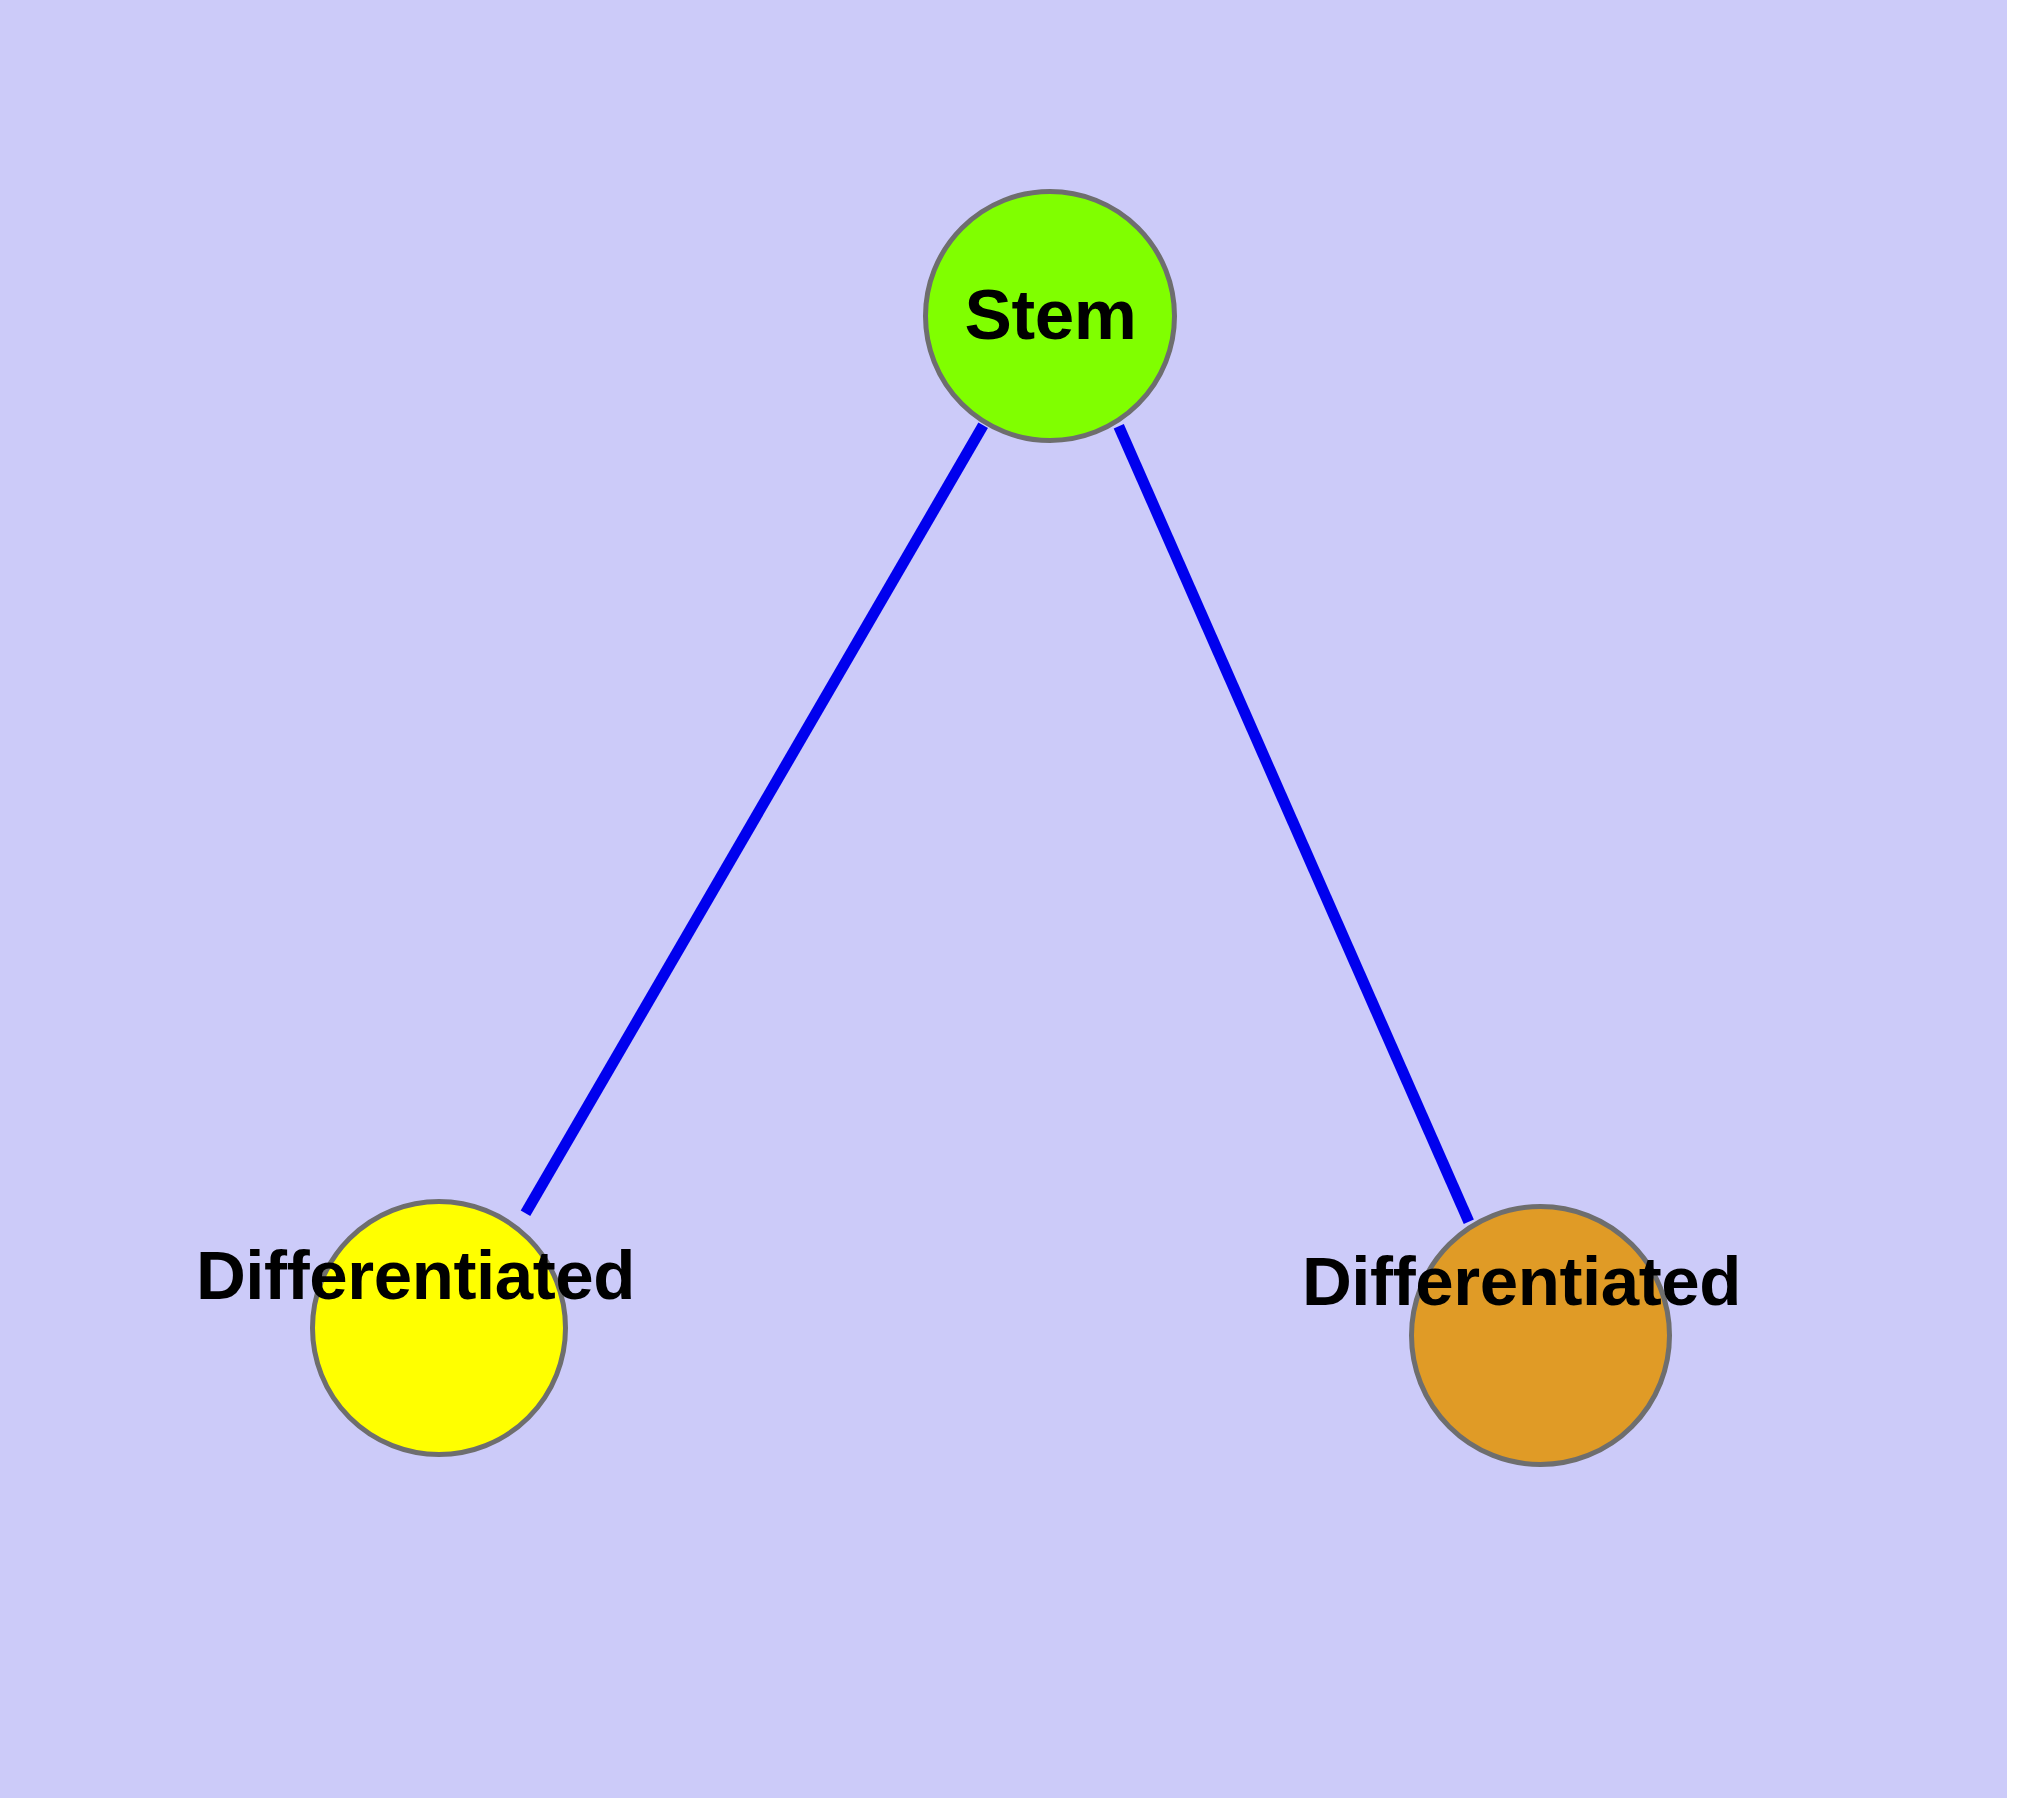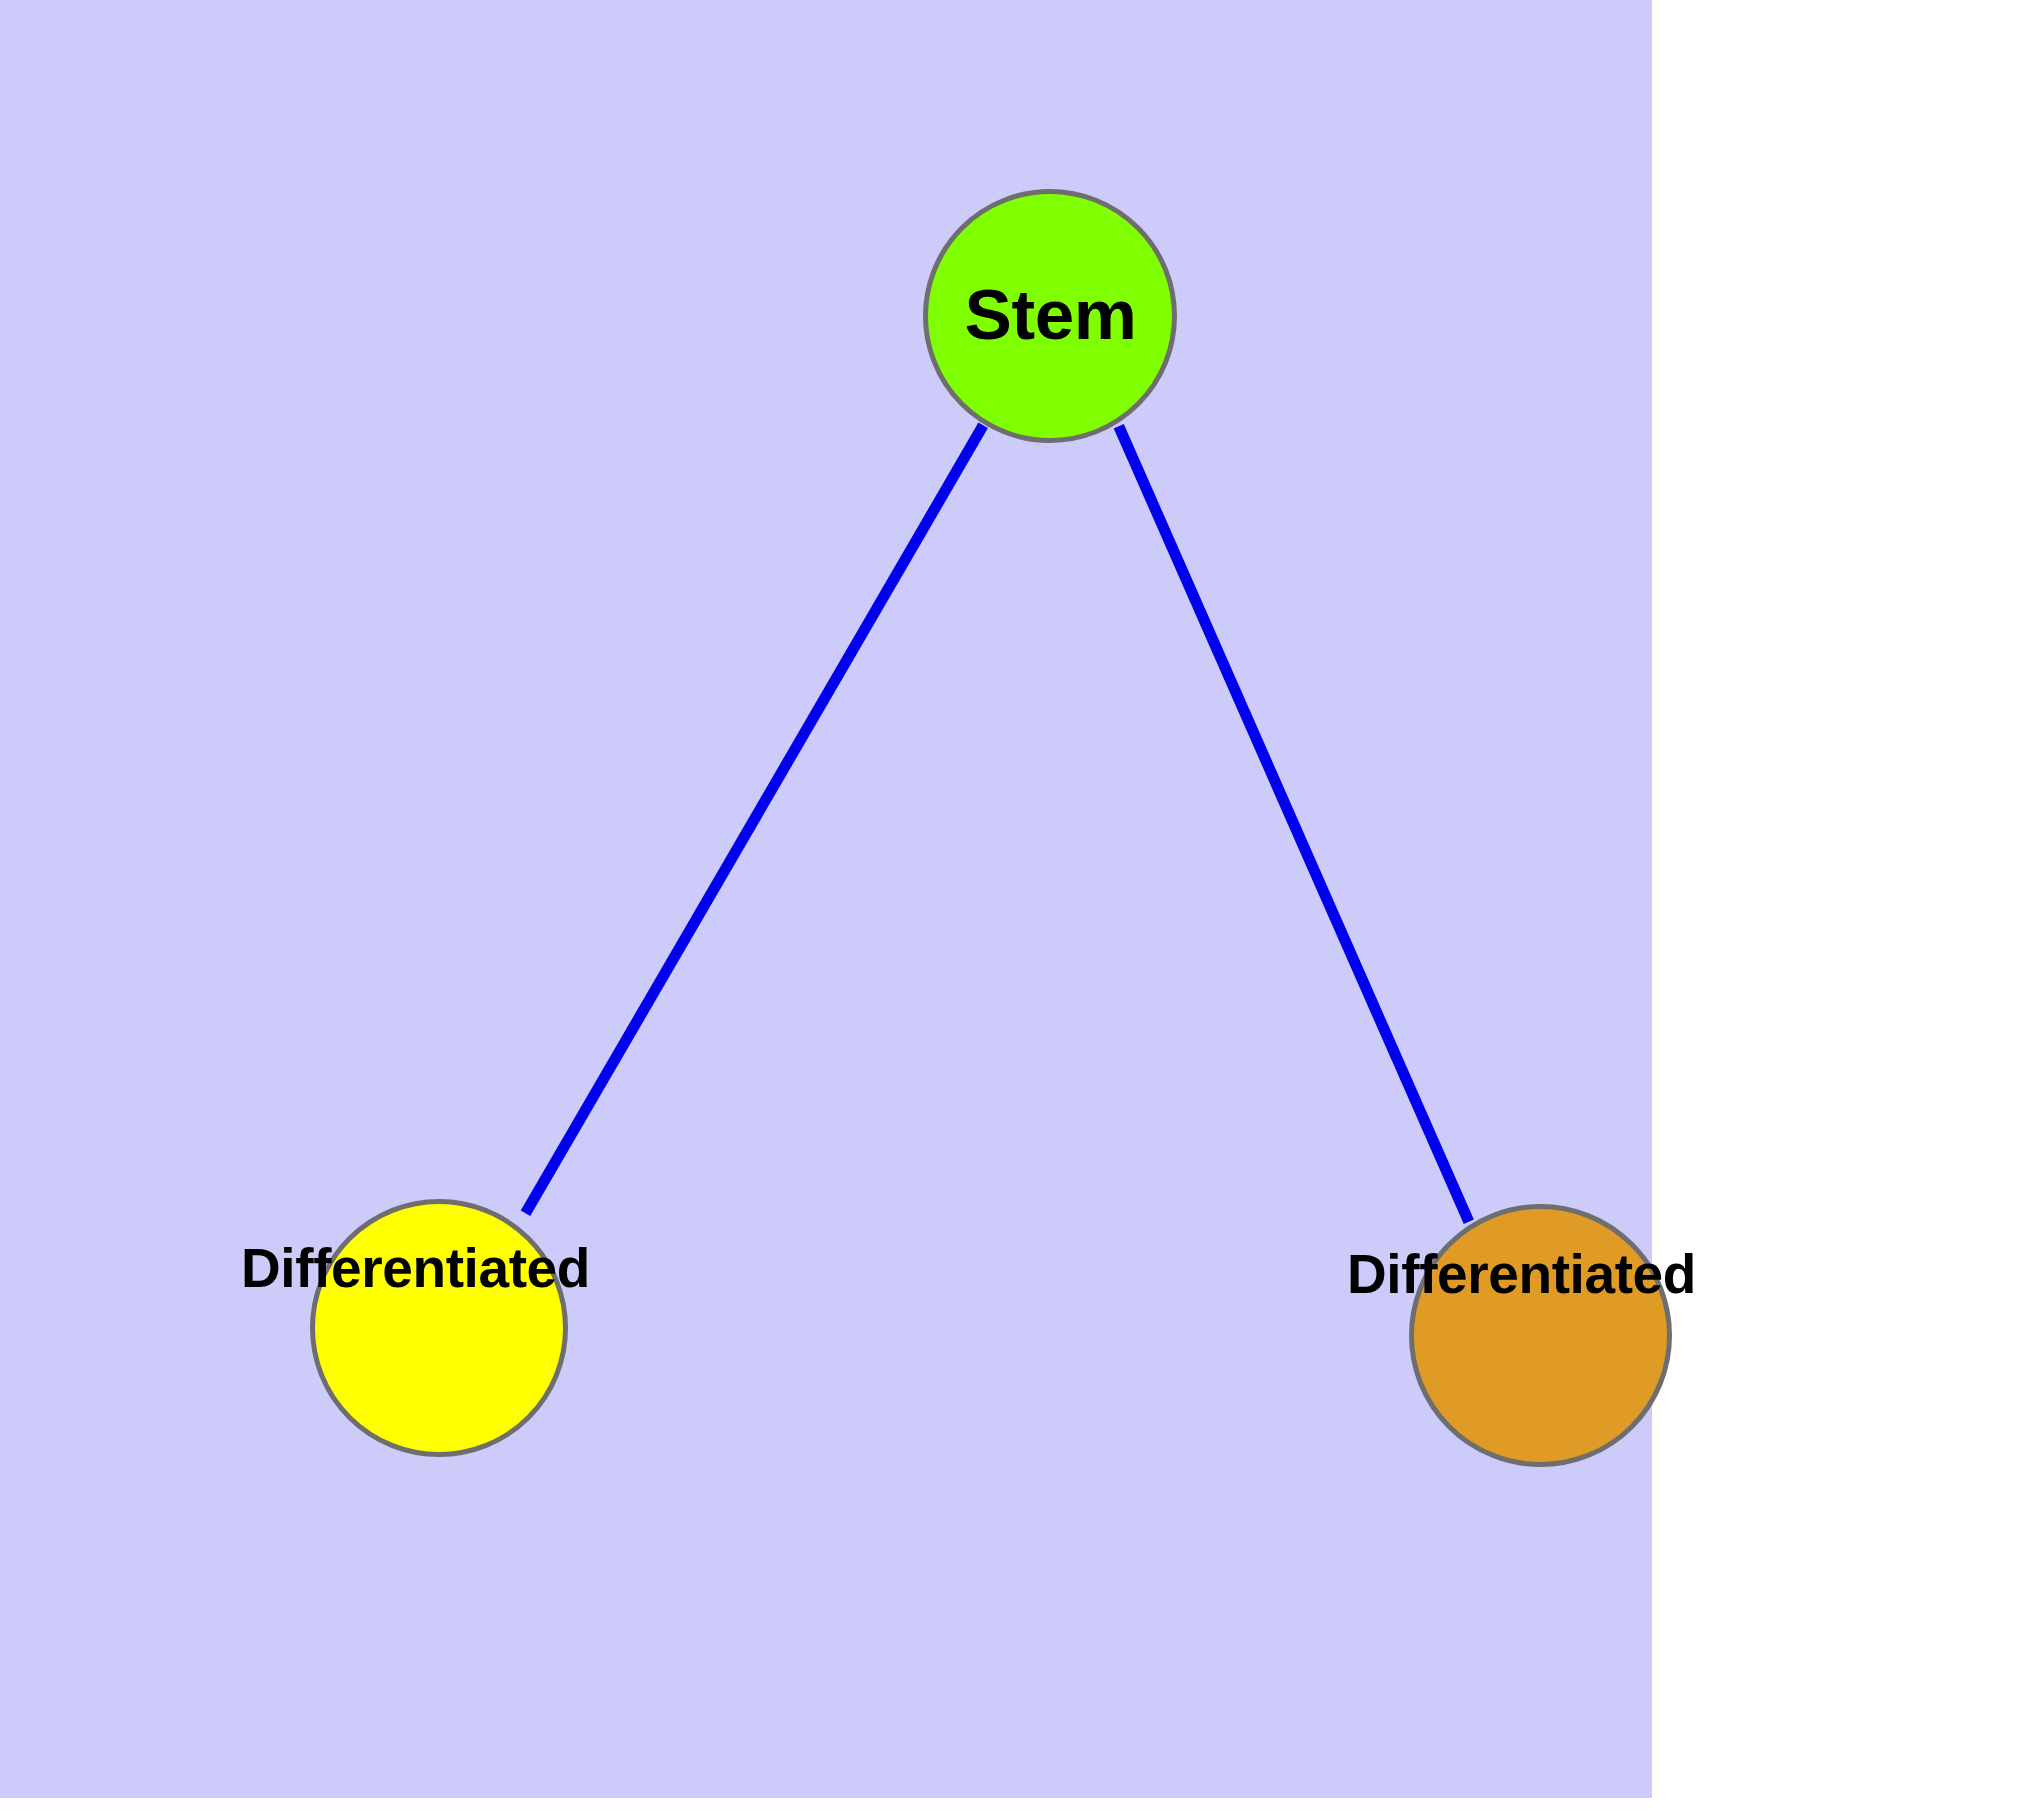--- a/index.html
+++ b/index.html
@@ -14,21 +14,21 @@
     position: relative;
     width: 2021px;
     height: 1812px;
     background: #ffffff;
     overflow: hidden;
   }
   #plot-area {
     position: absolute;
     left: 0px;
     top: 0px;
-    width: 1652px;
+    width: 2007px;
     height: 1798px;
     background: #cccbf9;
   }
   .edges-svg {
     position: absolute;
     left: 0;
     top: 0;
     width: 2007px;
     height: 1798px;
     overflow: visible;
@@ -46,21 +46,21 @@
     color: #000000;
     line-height: 1.06;
     white-space: pre;
     letter-spacing: -0.4px;
     pointer-events: none;
   }
   .label-stem {
     font-size: 71px;
   }
   .label-wide {
-    font-size: 55px;
+    font-size: 69px;
   }
 </style>
 </head>
 <body>
 
 <div id="canvas" style="background: rgb(255, 255, 255);">
   <div id="plot-area" style="background: rgb(204, 203, 249);">
 
     <svg class="edges-svg" viewBox="0 0 2368 2122" preserveAspectRatio="none">
       <line x1="1160" y1="502" x2="620" y2="1432" stroke="#0000ee" stroke-width="13" stroke-linecap="butt"></line>

